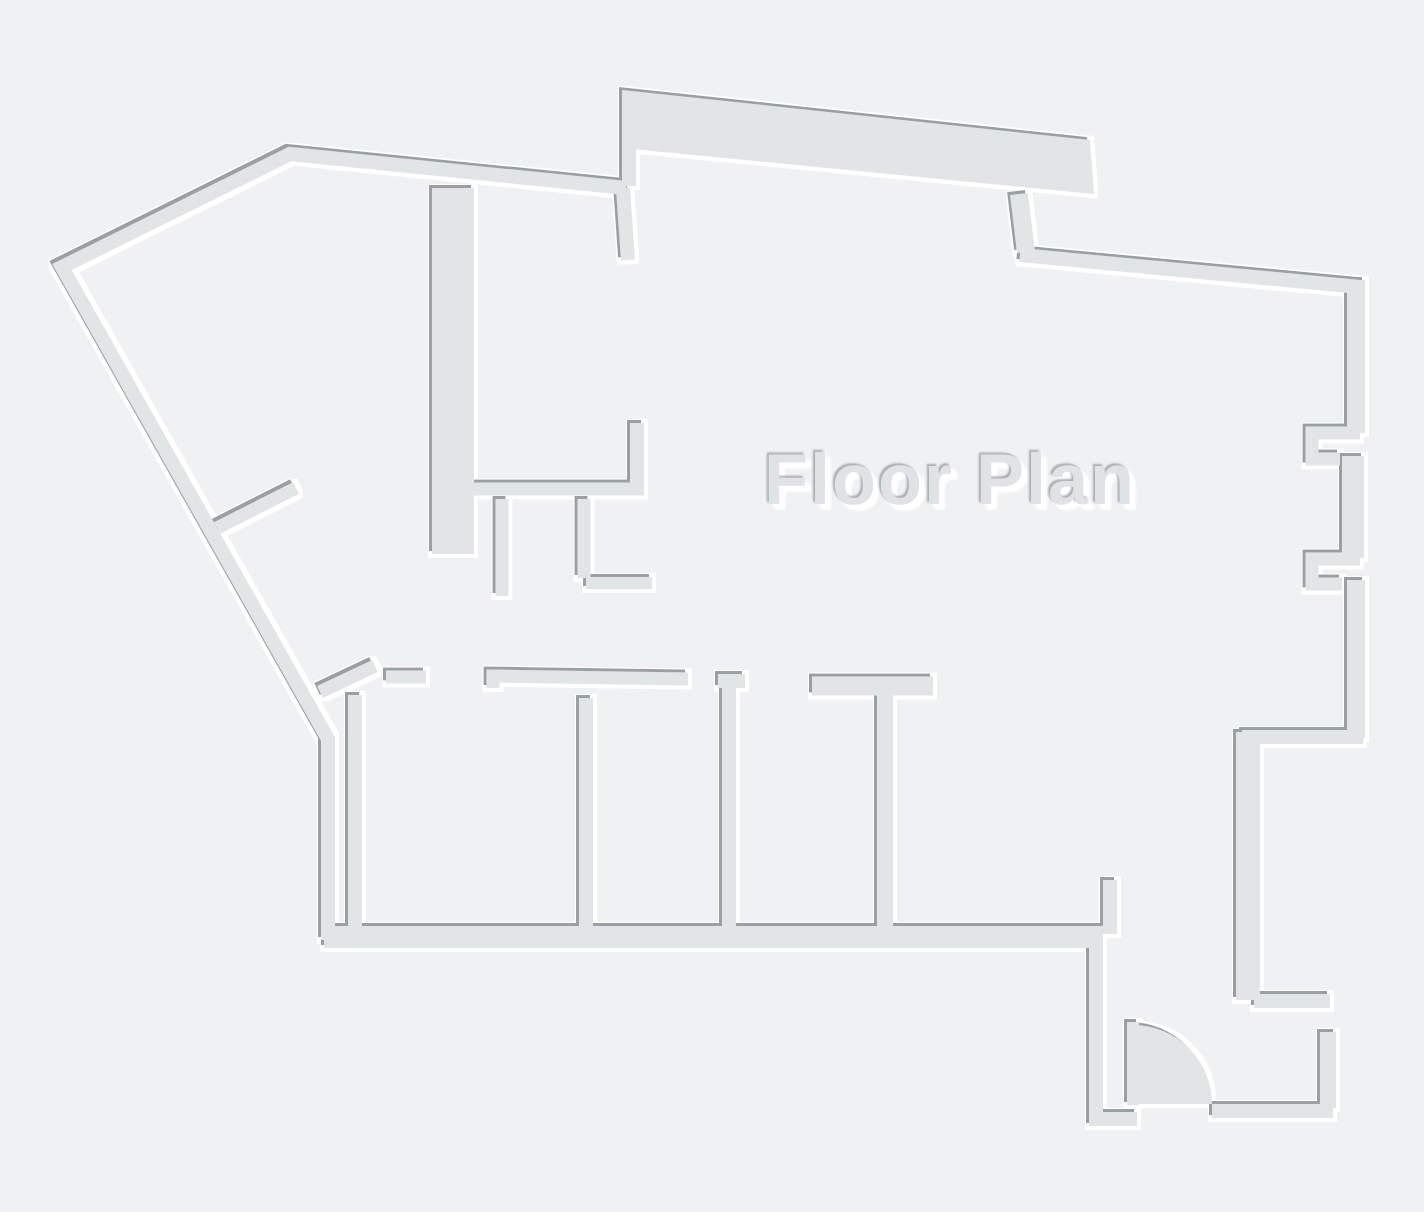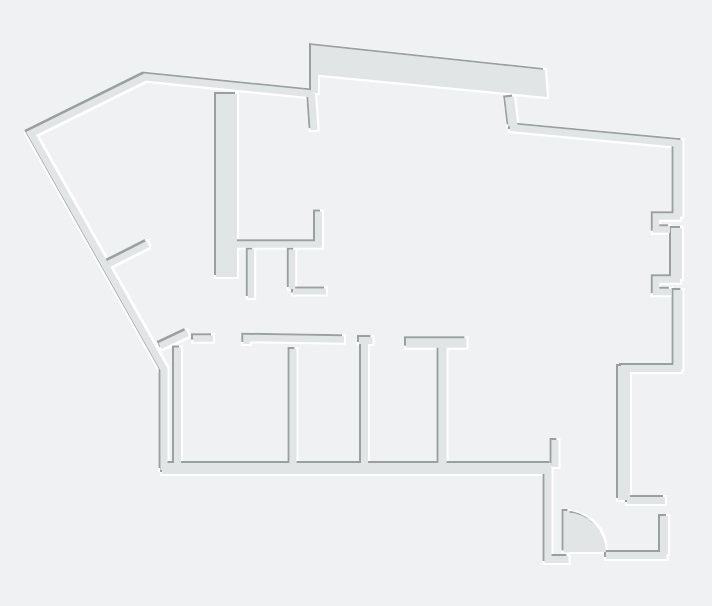--- a/index.html
+++ b/index.html
@@ -106,13 +106,14 @@
       <path class="wall" stroke-width="7" d="M 359,340.5 L 372.5,340.5"></path>
       <path class="wall" stroke-width="7" d="M 364.5,342 L 364.5,464.5"></path>
       <path class="wall" stroke-width="7" d="M 177.5,347.5 L 177.5,464"></path>
       <path class="wall" stroke-width="7" d="M 293,349 L 293,463.5"></path>
       <path class="wall" stroke-width="9.5" d="M 406,343 L 466.5,343"></path>
       <path class="wall" stroke-width="8" d="M 442.5,347 L 442.5,464"></path>
       <path class="wall" stroke-width="7" d="M 555,440 L 555,467"></path>
     </g>
   </svg>
 
+  <div class="title">Floor Plan</div>
 </div>
 
 </body></html>

